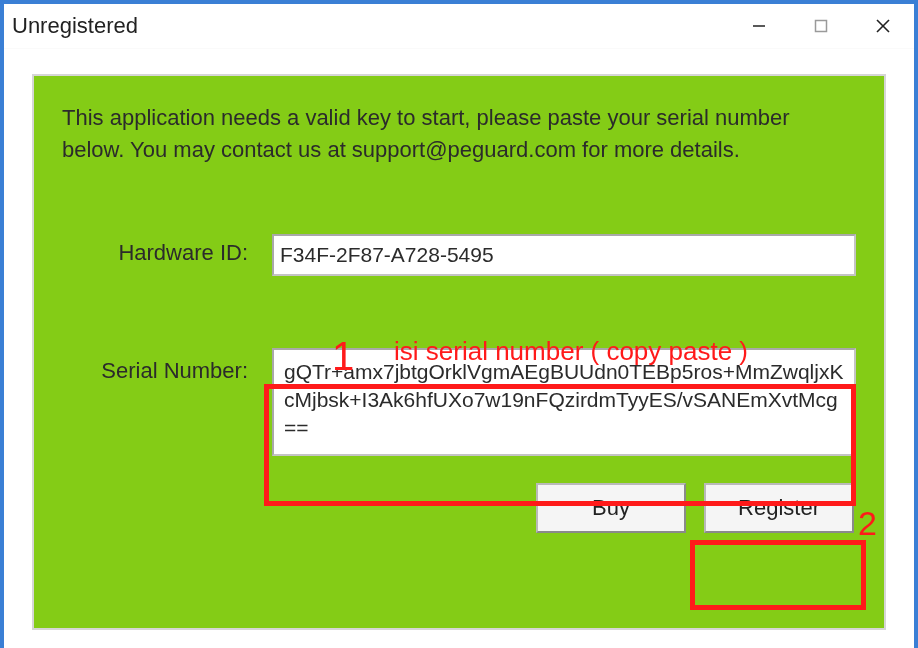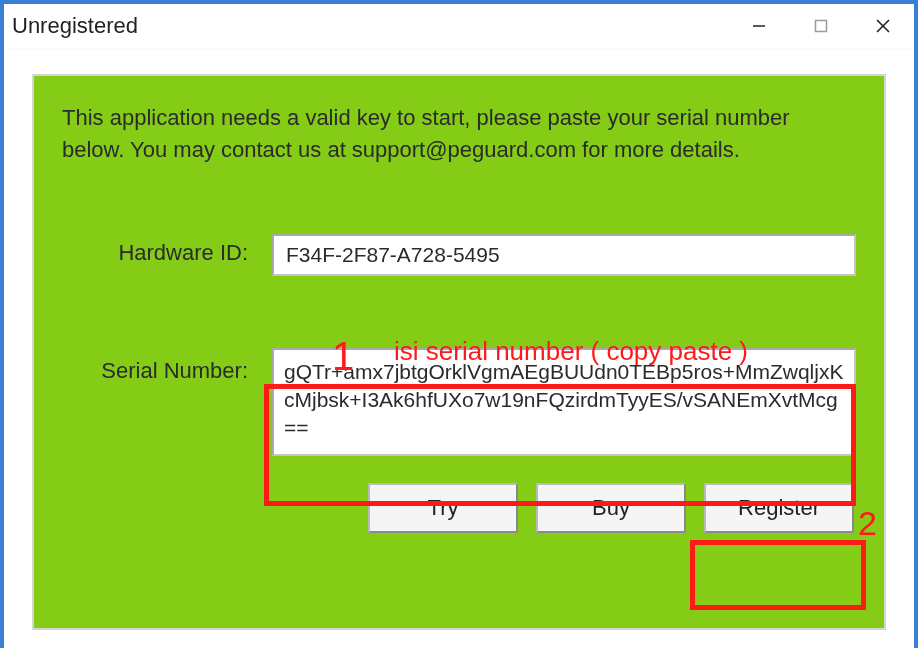--- a/index.html
+++ b/index.html
@@ -95,21 +95,21 @@
   .textinput {
     width: 100%;
     box-sizing: border-box;
     font-family: inherit;
     font-size: 21px;
     color: #2b2b2b;
     background: #ffffff;
     border: 2px solid #c4c4c4;
     border-top-color: #a9a9a9;
     border-left-color: #a9a9a9;
-    padding: 6px 12px;
+    padding: 6px 6px;
     outline: none;
   }
   .hw { height: 42px; }
 
   .serialbox {
     width: 100%;
     box-sizing: border-box;
     font-family: inherit;
     font-size: 21px;
     line-height: 1.35;
@@ -226,21 +226,20 @@
     </div>
 
     <div class="row" style="margin-top:72px;">
       <div class="label" style="padding-top:10px;text-align:right;">Serial Number:</div>
       <div class="field">
         <textarea class="serialbox" style="">gQTr+amx7jbtgOrklVgmAEgBUUdn0TEBp5ros+MmZwqljxKcMjbsk+I3Ak6hfUXo7w19nFQzirdmTyyES/vSANEmXvtMcg==</textarea>
       </div>
     </div>
 
     <div class="buttons">
-      <button class="btn">Try</button>
       <button class="btn">Buy</button>
       <button class="btn">Register</button>
     </div>
   </div>
 
   <div class="annot annot-box1"></div>
   <div class="annot annot-box2"></div>
   <div class="annot annot-num1">1</div>
   <div class="annot annot-text">isi serial number ( copy paste )</div>
   <div class="annot annot-num2">2</div>

